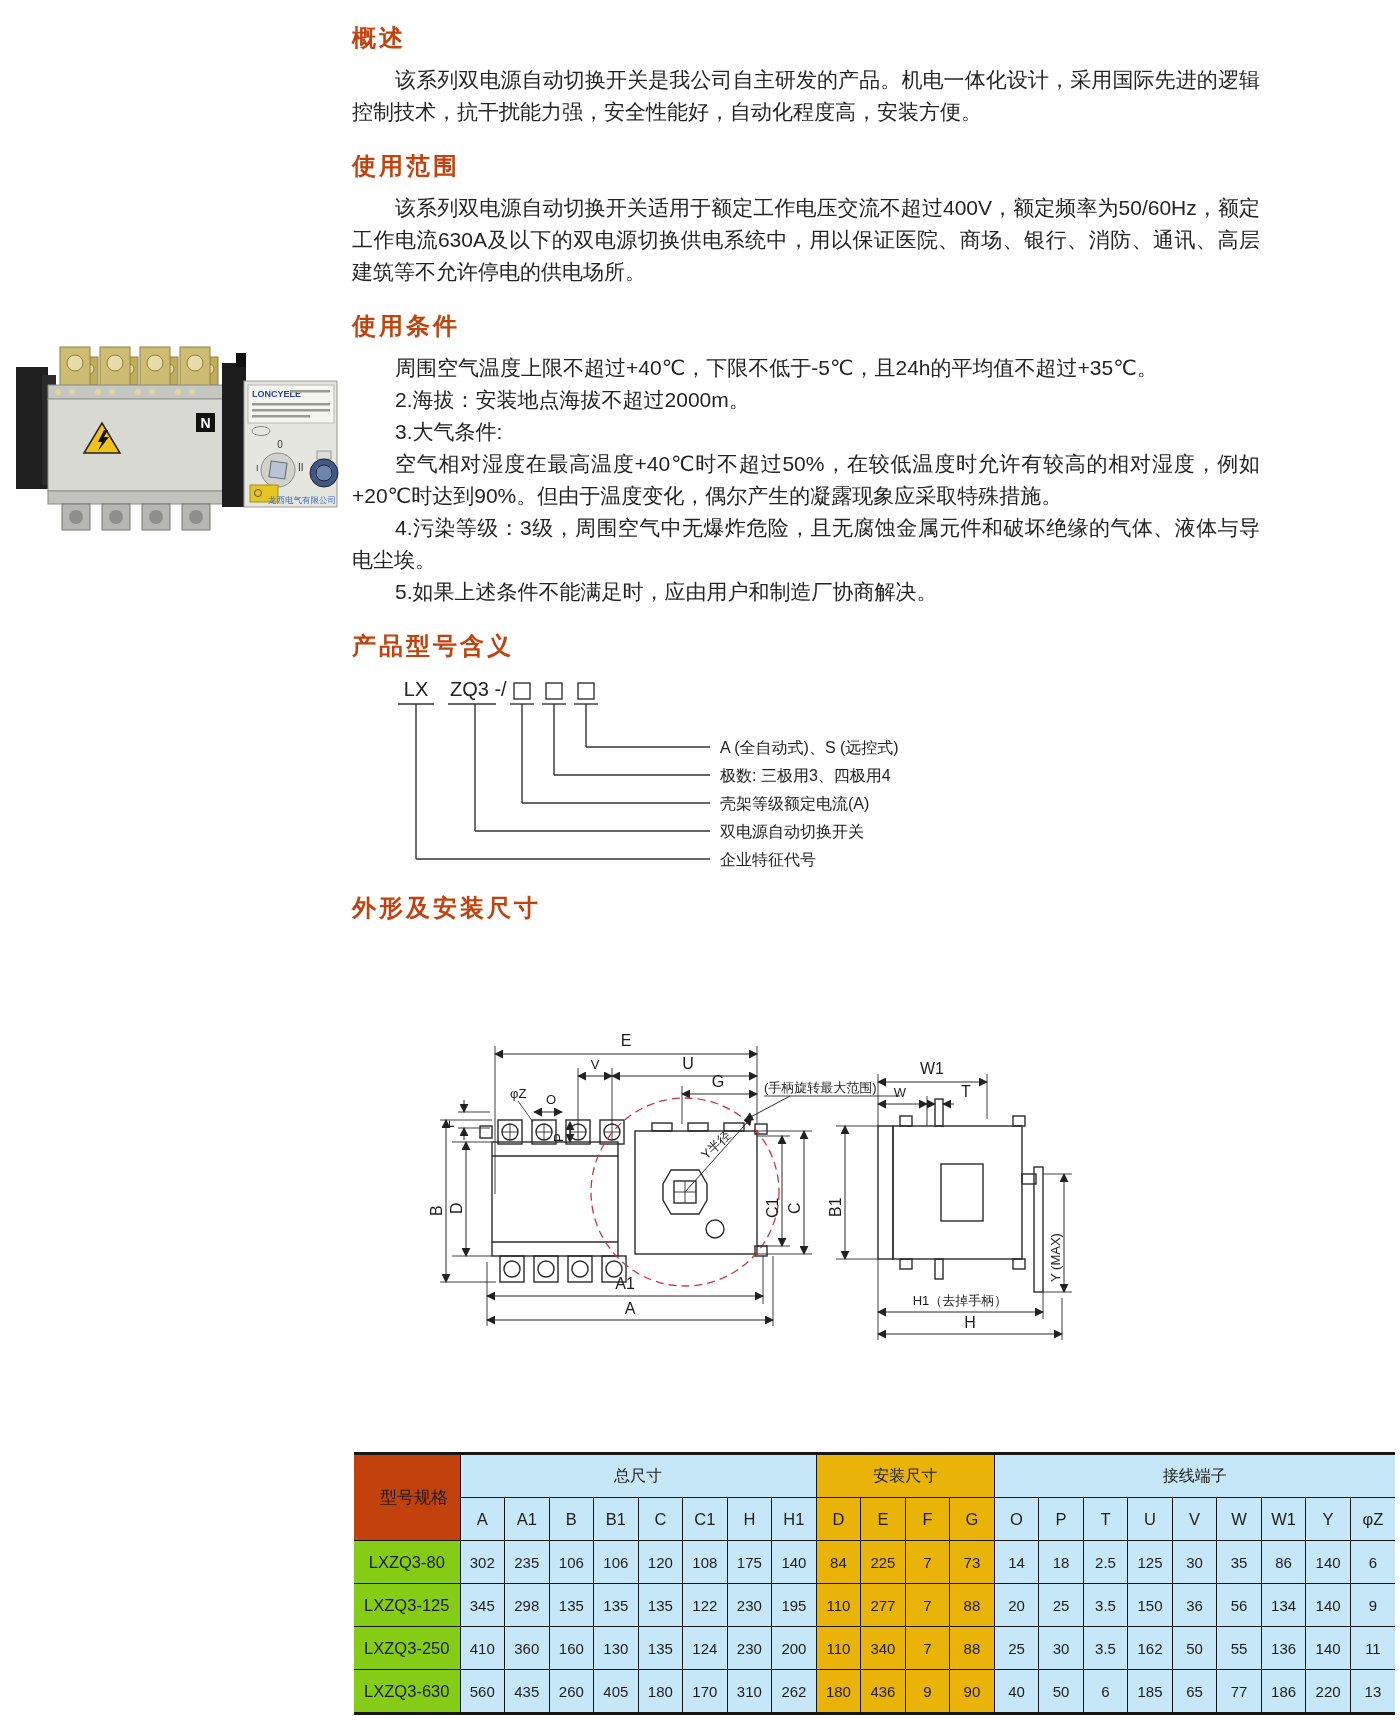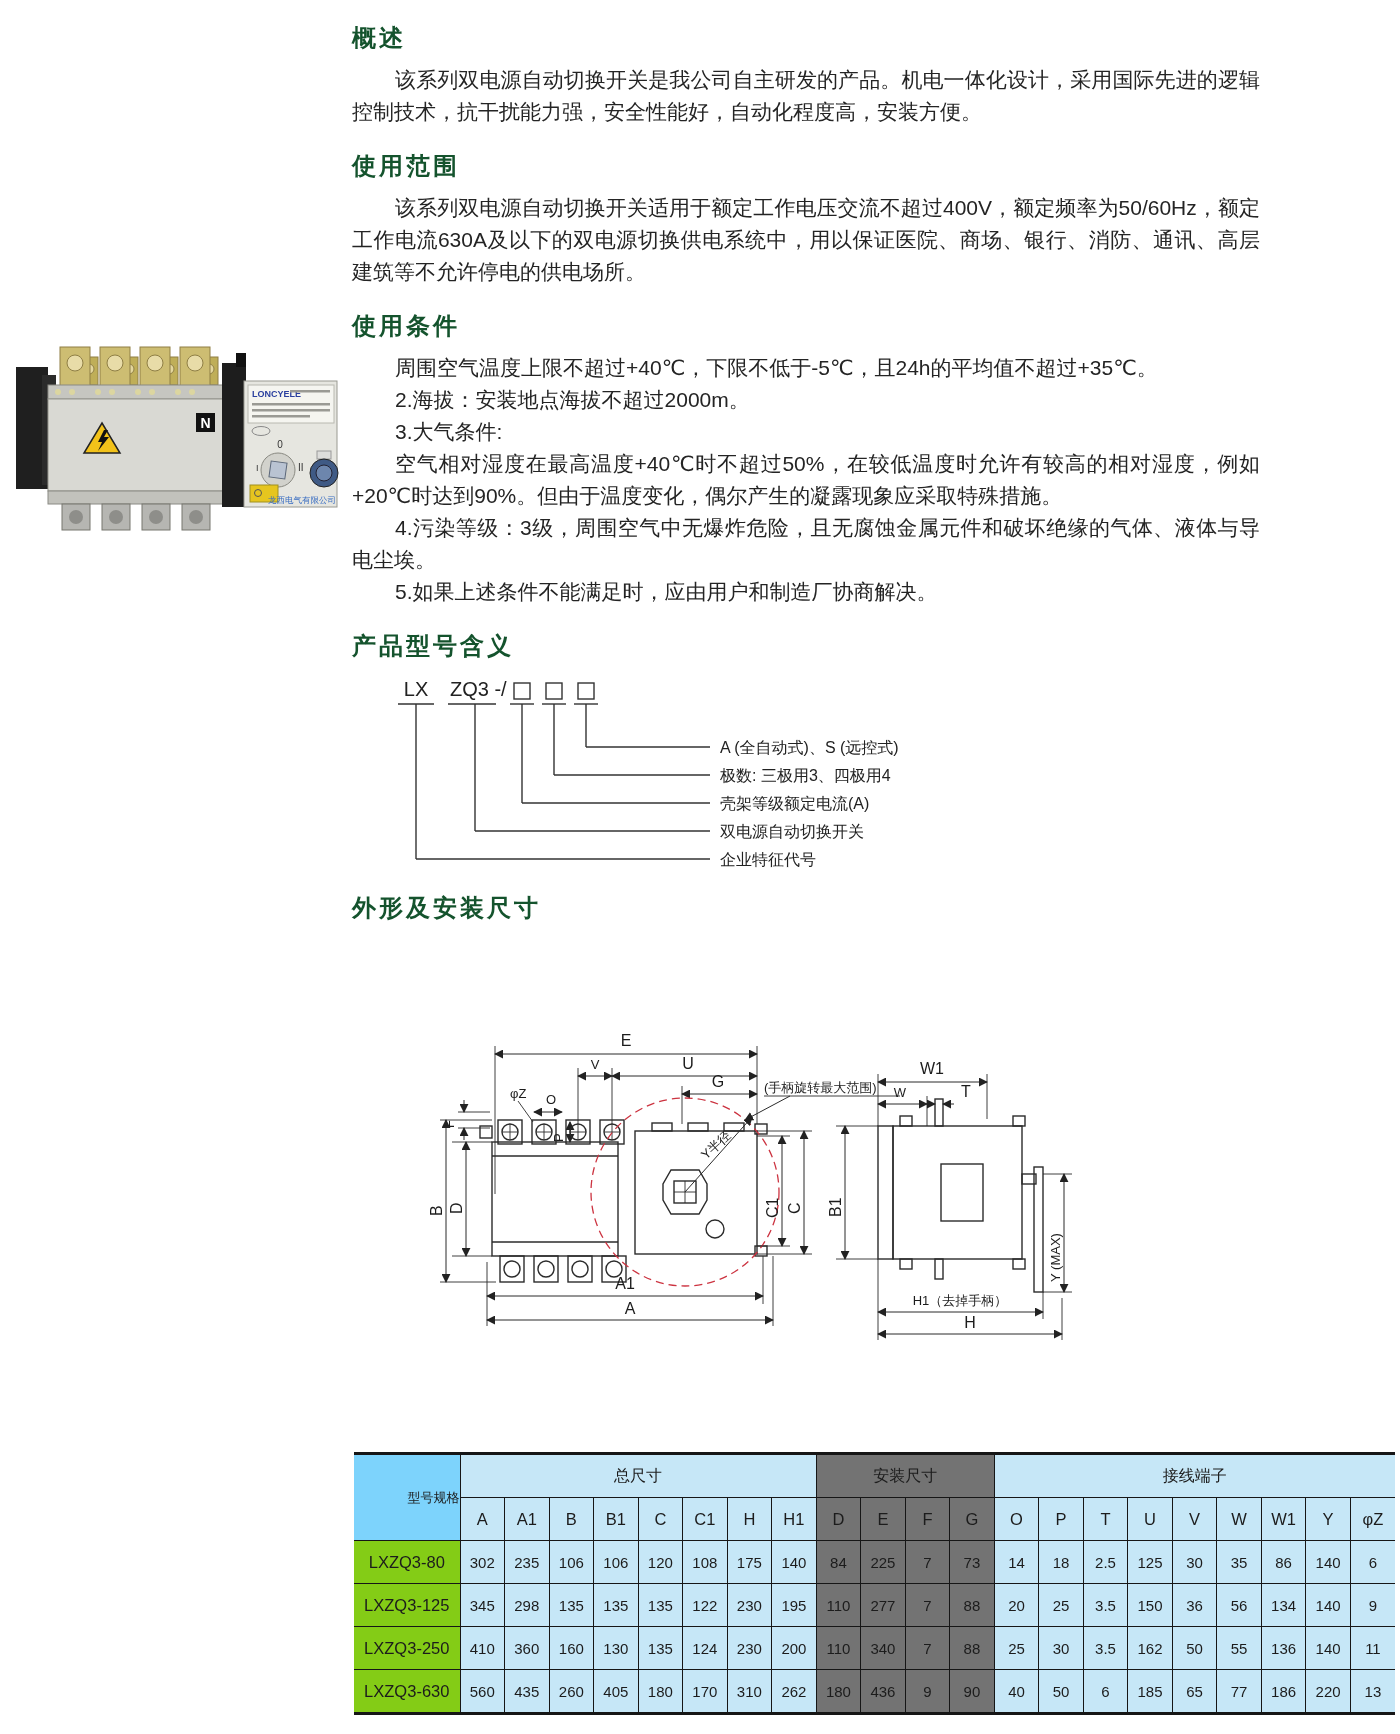--- a/index.html
+++ b/index.html
@@ -2,21 +2,21 @@
 <html lang="zh"><head>
 <meta charset="utf-8">
 <style>
   html,body{margin:0;padding:0;background:#fff;}
   body{font-family:"Liberation Sans","DejaVu Sans",sans-serif;color:#242424;}
   .page{position:relative;width:1400px;height:1734px;background:#fff;overflow:hidden;}
 
   .photo{position:absolute;left:14px;top:335px;width:326px;height:198px;}
 
   .content{position:absolute;left:352px;top:22px;width:908px;}
-  .section-title{font-size:24px;font-weight:bold;color:#14532d;letter-spacing:3px;margin:22px 0 10px 0;}
+  .section-title{font-size:24px;font-weight:bold;color:#c2410c;letter-spacing:3px;margin:22px 0 10px 0;}
   .section-title.first{margin-top:0;}
   .body-p{margin:0;font-size:21px;line-height:32px;text-align:justify;text-indent:2.05em;color:#242424;}
 
   .model-svg{display:block;margin-left:38px;width:540px;height:198px;}
   .model-svg text{fill:#222;}
   .model-svg .code{font-size:20px;}
   .model-svg .lbl{font-size:16px;}
   .model-svg line,.model-svg rect{stroke:#333;fill:none;stroke-width:1.4;}
 
   .dim-svg{display:block;margin-left:78px;margin-top:100px;width:660px;height:332px;}
@@ -26,24 +26,24 @@
   .dim-svg text{fill:#1c1c1c;font-size:16px;}
   .dim-svg .sm{font-size:13px;}
   .dim-svg .red{stroke:#cc3340;stroke-width:1.3;fill:none;stroke-dasharray:8 5;}
 
   .spec-table{position:absolute;left:354px;top:1452px;width:1041px;border-collapse:collapse;table-layout:fixed;
               border-top:3px solid #161616;border-bottom:3px solid #161616;font-size:15px;color:#1c1c1c;}
   .spec-table th,.spec-table td{border:1px solid #161616;text-align:center;font-weight:normal;height:42px;padding:0;}
   .spec-table tr > *:first-child{border-left:none;}
   .spec-table tr > *:last-child{border-right:none;}
   .spec-table .blue{background:#c6e7f7;}
-  .spec-table .white{background:#737373;}
+  .spec-table .white{background:#eab308;}
   .spec-table .grp{font-size:16px;}
   .spec-table .colh{font-size:16.5px;}
-  .spec-table .model-h{font-size:13px;text-align:right;padding-left:26px;background:#7dd3fc;}
+  .spec-table .model-h{font-size:17px;text-align:left;padding-left:26px;background:#c2410c;}
   .spec-table .model-cell{font-size:16.5px;background:#84cc16;}
 </style>
 </head>
 <body>
 
 <div class="page">
 
   <svg class="photo" viewBox="0 0 326 198">
     <rect x="2" y="32" width="32" height="122" fill="#1f1f1f"></rect>
     <rect x="28" y="40" width="14" height="110" fill="#2b2b2b"></rect>

